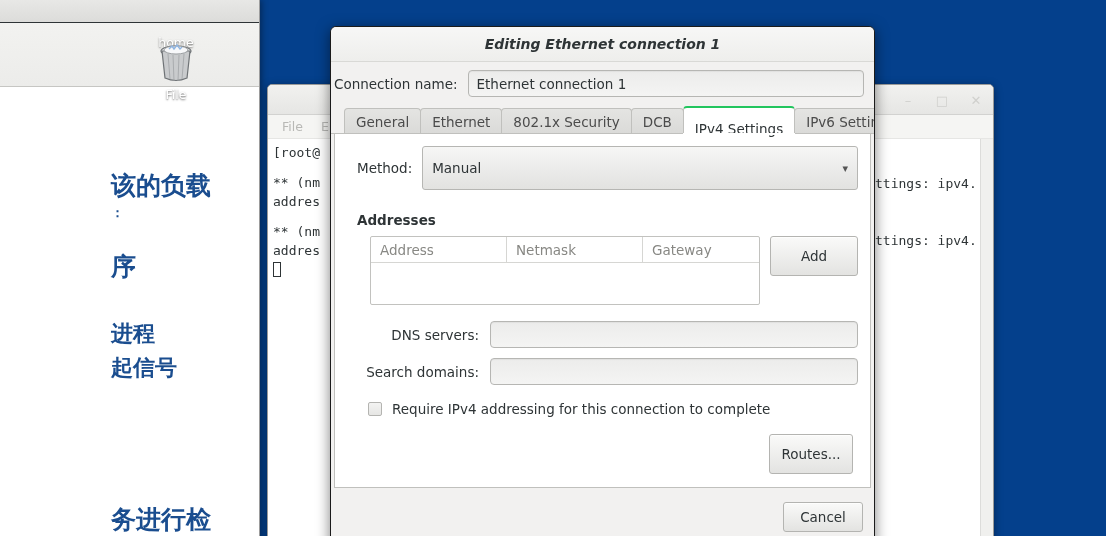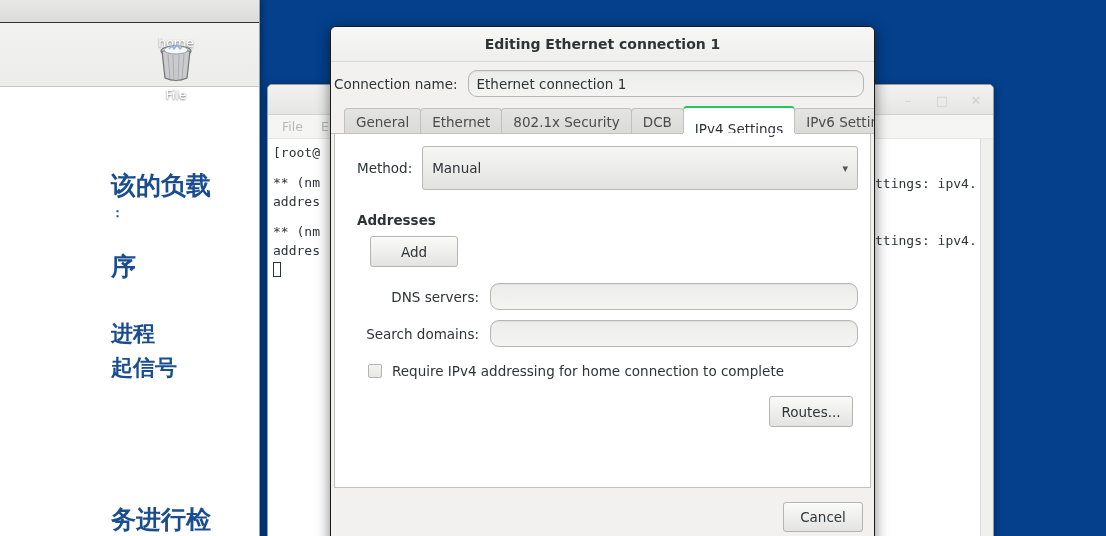--- a/index.html
+++ b/index.html
@@ -152,33 +152,34 @@
     height: 35px;
     background: linear-gradient(to bottom, #f7f7f6 0%, #eeeeec 100%);
     border-bottom: 1px solid #d9d9d6;
     border-radius: 5px 5px 0 0;
     display: flex; align-items: center; justify-content: center;
   }
   #nm-title {
     font-weight: bold;
     font-size: 14px;
     color: #2e3436;
+    font-style: italic;
   }
   #nm-namerow {
     display: flex; align-items: center;
     padding: 8px 10px 9px 2px;
     gap: 10px;
   }
   #nm-namelabel { font-size: 13.5px; padding-left: 1px; }
   .gtk-entry {
     flex: 1;
     height: 27px;
     background: linear-gradient(to bottom, #ececeb 0%, #f4f4f3 100%);
     border: 1px solid #b6b6b3;
-    border-radius: 9px;
+    border-radius: 4px;
     padding: 0 8px;
     display: flex; align-items: center;
     font-size: 13.5px;
     color: #2e3436;
     box-shadow: inset 0 1px 1px rgba(0,0,0,.05);
     text-align: center;
   }
 
   
   #nm-tabs {
@@ -289,21 +290,21 @@
     border-right: 1px solid #d6d6d3;
   }
   #nm-addr-head .th:last-child { border-right: none; }
   .th-address { width: 136px; }
   .th-netmask { width: 136px; }
   .th-gateway { flex: 1; }
   #nm-addr-body { height: 42px; }
 
   .addr-btns { display: flex; flex-direction: column; gap: 8px; }
   .gtk-btn {
-    width: 88px; height: 31px;
+    width: 88px; height: 40px;
     background: linear-gradient(to bottom, #fafaf9 0%, #e3e3e1 100%);
     border: 1px solid #b4b4b1;
     border-radius: 3px;
     display: flex; align-items: center; justify-content: center;
     font-size: 13.5px; color: #2e3436;
     box-shadow: inset 0 1px 0 rgba(255,255,255,.7);
   }
   .gtk-btn.disabled { color: #b0b0ad; }
 
   .field-row {
@@ -433,39 +434,47 @@
         <div id="nm-method-label">Method:</div>
         <div id="nm-method-combo">
           <span>Manual</span>
           <span class="chev">▾</span>
         </div>
       </div>
 
       <div id="nm-addr-title">Addresses</div>
 
       <div class="addr-area">
+        <div id="nm-addr-table">
+          <div id="nm-addr-head">
+            <div class="th th-address">Address</div>
+            <div class="th th-netmask">Netmask</div>
+            <div class="th th-gateway">Gateway</div>
+          </div>
+          <div id="nm-addr-body"></div>
+        </div>
         <div class="addr-btns">
           <div class="gtk-btn">Add</div>
         </div>
       </div>
 
       <div class="field-row">
         <div class="lbl">DNS servers:</div>
         <div class="gtk-entry"></div>
       </div>
 
       <div class="field-row">
         <div class="lbl">Search domains:</div>
         <div class="gtk-entry"></div>
       </div>
 
 
       <div id="nm-check-row">
         <div id="nm-checkbox"></div>
-        <div id="nm-check-label">Require IPv4 addressing for home connection to complete</div>
+        <div id="nm-check-label">Require IPv4 addressing for this connection to complete</div>
       </div>
 
       <div id="nm-routes-row">
         <div class="gtk-btn" id="nm-routes-btn">Routes...</div>
       </div>
 
     </div>
 
     <div id="nm-footer">
       <div class="gtk-btn">Cancel</div>

